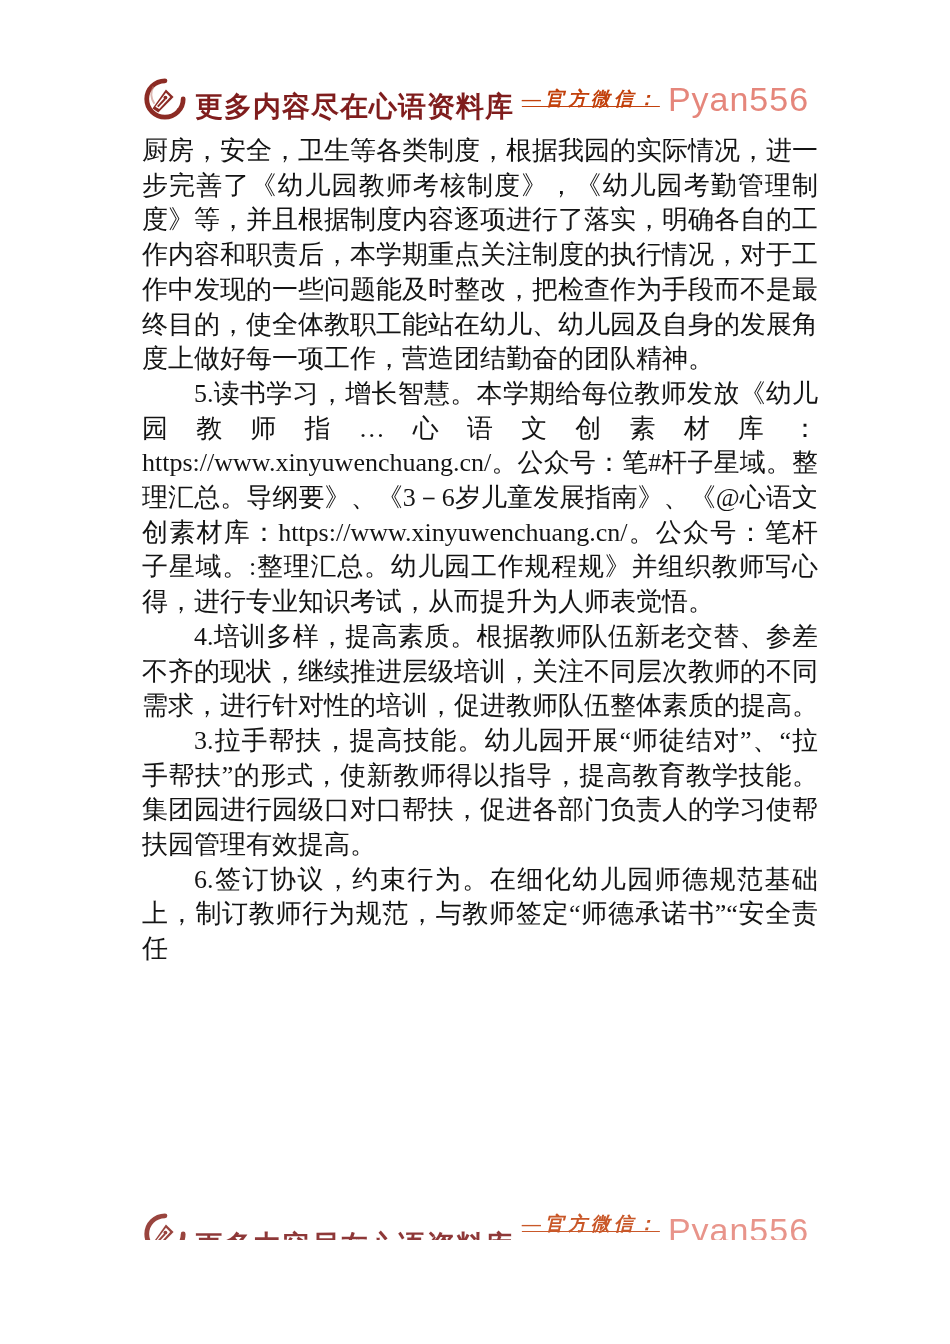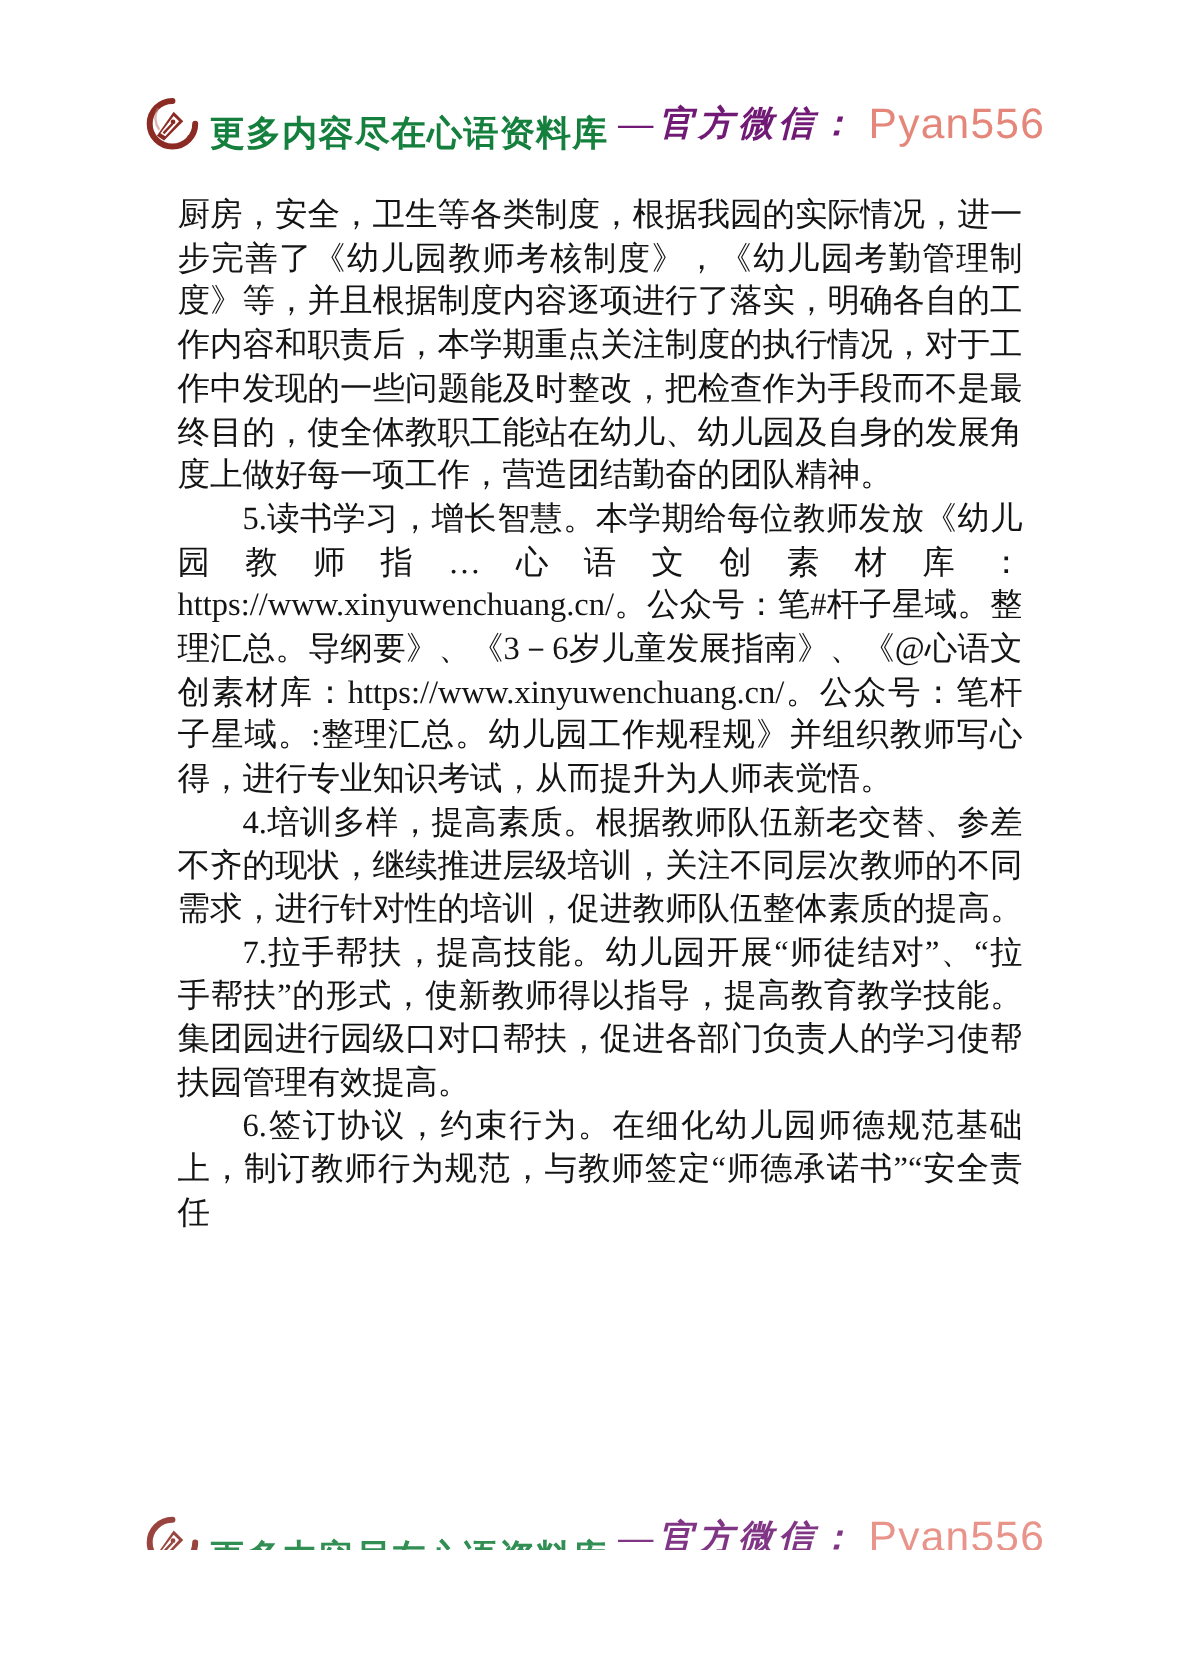--- a/index.html
+++ b/index.html
@@ -17,32 +17,33 @@
   
   .wm-row {
     display: flex;
     justify-content: center;
     align-items: center;
     gap: 8px;
     white-space: nowrap;
   }
   .wm-logo { display: inline-flex; width: 46px; height: 46px; flex: 0 0 auto; }
   .wm-brand {
-    color: #15803d;
+    color: #7f1d1d;
     font-size: 28px;
     font-weight: 600;
     letter-spacing: 1px;
     margin-top: 16px;
   }
   .wm-label {
-    color: #701a75;
-    font-size: 28px;
+    color: #c2410c;
+    font-size: 19px;
     font-style: italic;
     font-weight: 600;
     letter-spacing: 4px;
+    text-decoration: underline;
   }
   .wm-id {
     color: #e5867b;
     font-size: 34px;
     font-family: "Liberation Sans", "DejaVu Sans", sans-serif;
     letter-spacing: 1px;
   }
   .wm-header {
     position: absolute;
     top: 72px; left: 0; width: 100%;
@@ -52,21 +53,21 @@
     position: absolute;
     top: 1211px; left: 0; width: 100%;
     height: 29px;
     overflow: hidden;
     opacity: 0.88;
   }
   .wm-footer-clip .wm-row { align-items: flex-start; }
   
   .doc {
     position: absolute;
-    left: 142px; top: 155px;
+    left: 142px; top: 134px;
     width: 676px;
     font-size: 26px;
     line-height: 34.7px;
     color: #141414;
     text-align: justify;
     text-justify: inter-character;
     z-index: 2;
   }
   .doc p { margin: 0; padding: 0; }
   .doc p.indent { text-indent: 2em; }
@@ -91,21 +92,21 @@
     </span>
     <span class="wm-brand">更多内容尽在心语资料库</span>
     <span class="wm-label">—官方微信：</span>
     <span class="wm-id">Pyan556</span>
   </div>
 
   <div class="doc">
     <p class="para">厨房，安全，卫生等各类制度，根据我园的实际情况，进一步完善了《幼儿园教师考核制度》，《幼儿园考勤管理制度》等，并且根据制度内容逐项进行了落实，明确各自的工作内容和职责后，本学期重点关注制度的执行情况，对于工作中发现的一些问题能及时整改，把检查作为手段而不是最终目的，使全体教职工能站在幼儿、幼儿园及自身的发展角度上做好每一项工作，营造团结勤奋的团队精神。</p>
     <p class="para indent">5.读书学习，增长智慧。本学期给每位教师发放《幼儿园教师指…心语文创素材库：https://www.xinyuwenchuang.cn/。公众号：笔#杆子星域。整理汇总。导纲要》、《3－6岁儿童发展指南》、《@心语文创素材库：https://www.xinyuwenchuang.cn/。公众号：笔杆子星域。:整理汇总。幼儿园工作规程规》并组织教师写心得，进行专业知识考试，从而提升为人师表觉悟。</p>
     <p class="para indent">4.培训多样，提高素质。根据教师队伍新老交替、参差不齐的现状，继续推进层级培训，关注不同层次教师的不同需求，进行针对性的培训，促进教师队伍整体素质的提高。</p>
-    <p class="para indent">7.拉手帮扶，提高技能。幼儿园开展“师徒结对”、“拉手帮扶”的形式，使新教师得以指导，提高教育教学技能。集团园进行园级口对口帮扶，促进各部门负责人的学习使帮扶园管理有效提高。</p>
+    <p class="para indent">3.拉手帮扶，提高技能。幼儿园开展“师徒结对”、“拉手帮扶”的形式，使新教师得以指导，提高教育教学技能。集团园进行园级口对口帮扶，促进各部门负责人的学习使帮扶园管理有效提高。</p>
     <p class="para indent">6.签订协议，约束行为。在细化幼儿园师德规范基础上，制订教师行为规范，与教师签定“师德承诺书”“安全责任</p>
   </div>
 
   <div class="wm-footer-clip">
     <div class="wm-row">
       <span class="wm-logo">
         <svg viewBox="0 0 48 48" width="46" height="46" aria-hidden="true">
           <path d="M25 5 a19 19 0 1 0 19 19" stroke="#8c2b24" stroke-width="5" fill="none" stroke-linecap="round"></path>
           <path d="M12 34 L26 14 L34 22 L18 38 Z" fill="#8c2b24"></path>
           <path d="M15 32 L26 17.5 L30.5 22 L19 34.5 Z" fill="#ffffff"></path>

